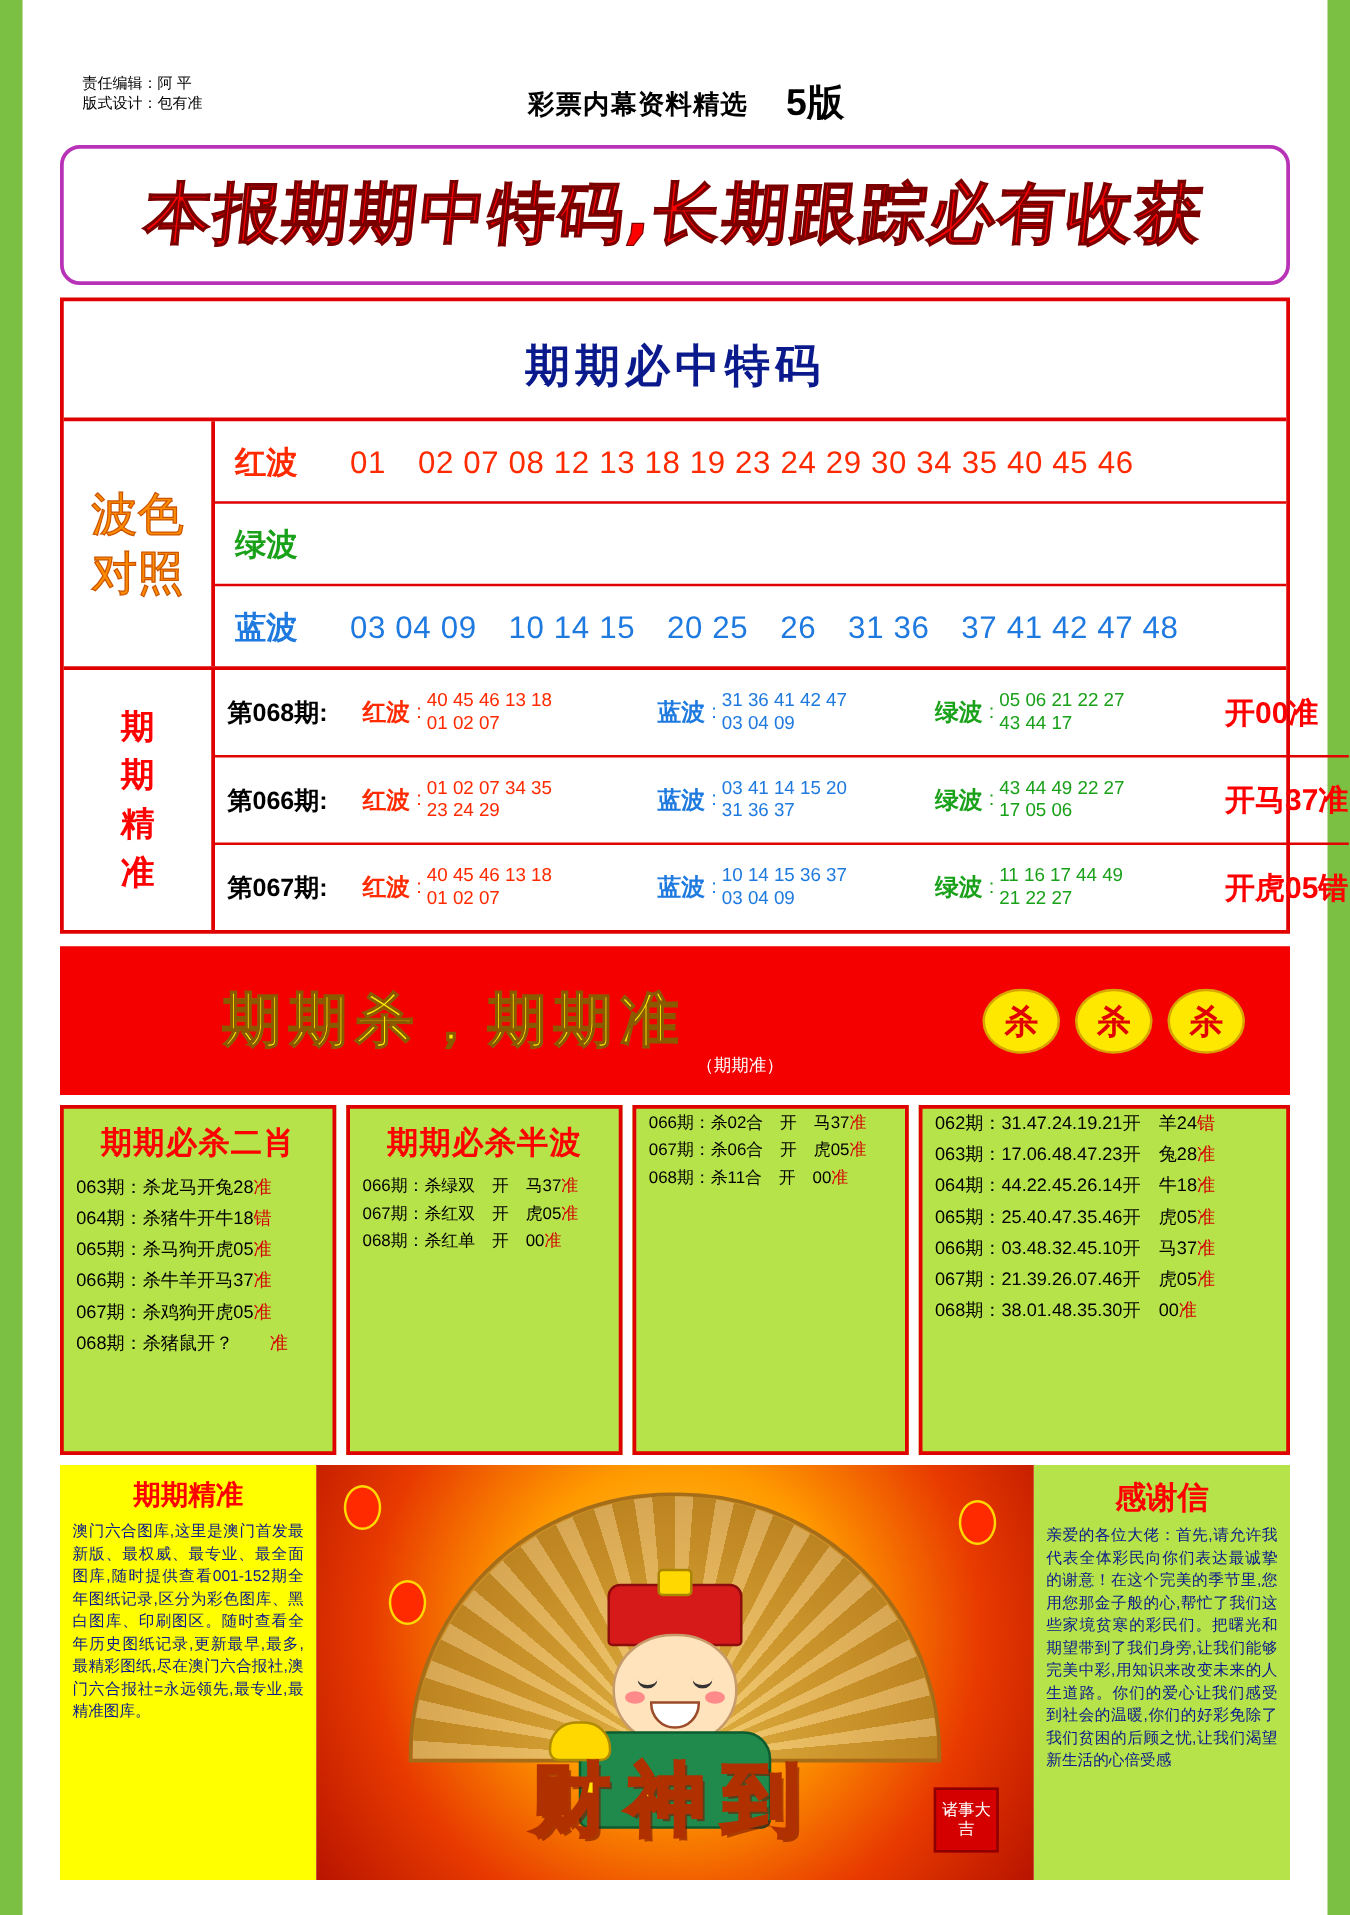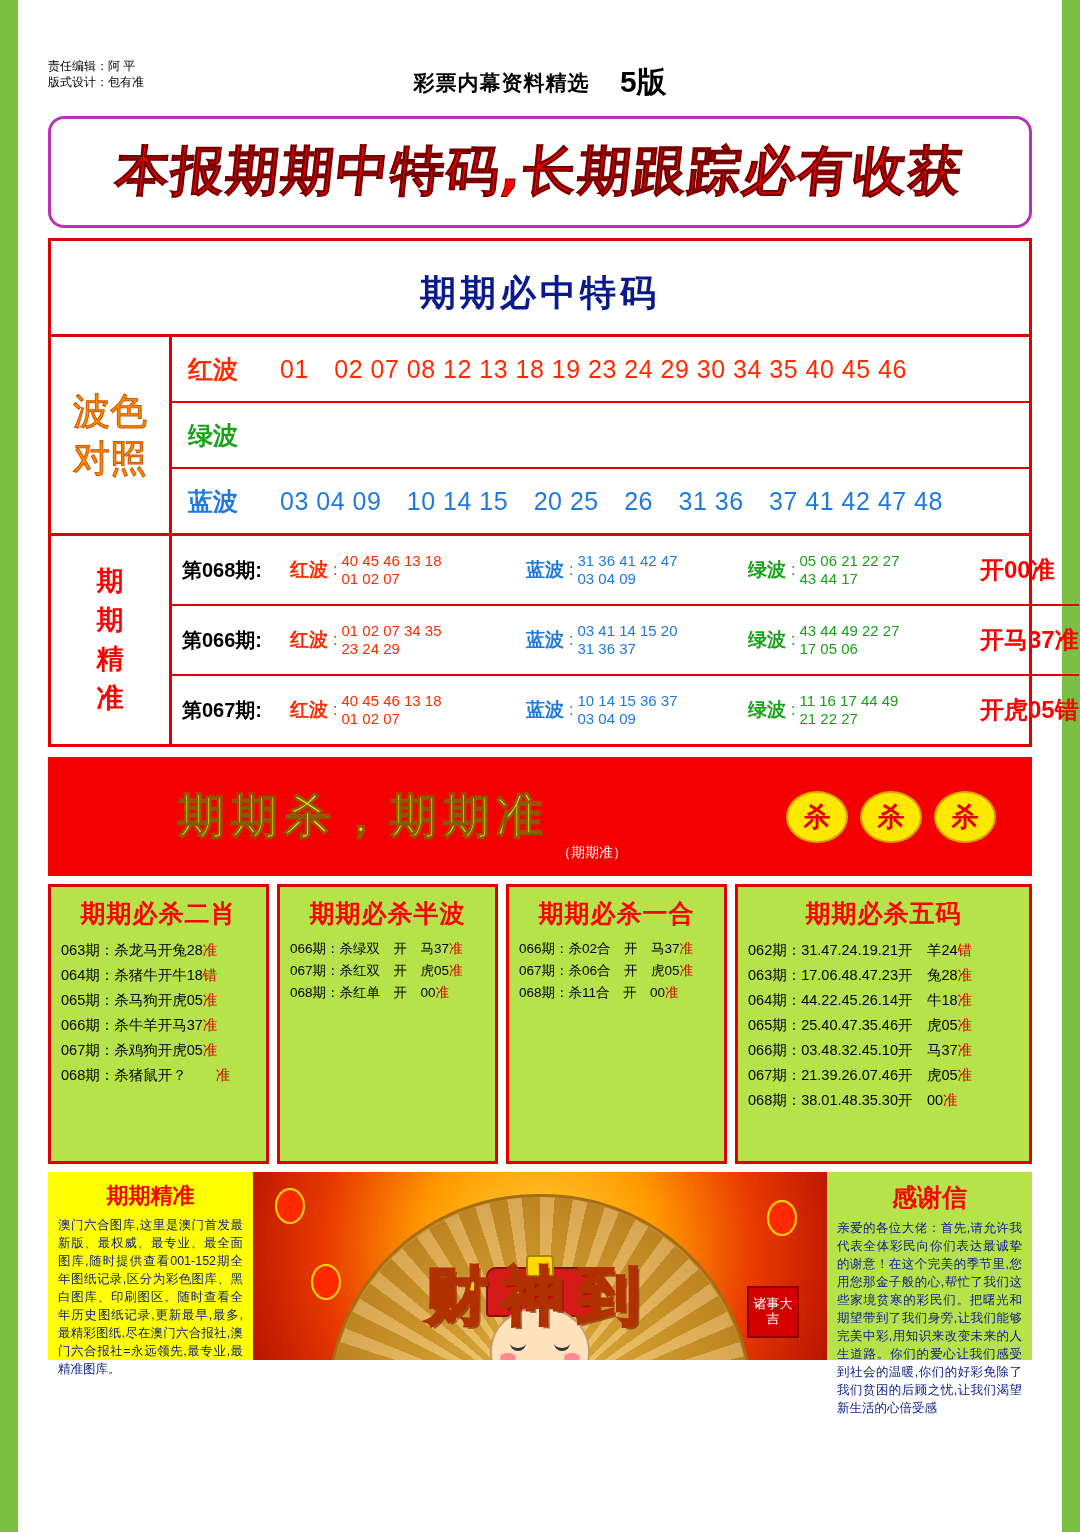--- a/index.html
+++ b/index.html
@@ -15,21 +15,21 @@
     position:absolute;top:0;bottom:0;width:18px;background:#7bc043;
   }
   .edge-left{left:0;}
   .edge-right{right:0;}
   .page{
     position:absolute;left:18px;right:18px;top:0;bottom:0;
   }
 
   
   .masthead{
-    position:relative;height:110px;
+    position:relative;height:110px;margin-left:18px;
   }
   .editor-block{
     position:absolute;left:30px;top:58px;
     font-size:12px;line-height:16px;color:#000;
   }
   .mast-center{
     position:absolute;left:0;right:0;top:62px;text-align:center;
   }
   .mast-title{
     font-size:21px;font-weight:bold;color:#000;letter-spacing:1px;
@@ -158,21 +158,21 @@
   }
   .kb-body{padding:0 10px;}
   .kb-line{font-size:13.5px;line-height:22px;color:#000;white-space:nowrap;}
   .kb1 .kb-line{font-size:14.5px;line-height:25px;}
   .kb4 .kb-line{font-size:14.5px;line-height:25px;}
   .kb-line .ok{color:#d40000;}
   .kb-line .err{color:#d40000;}
 
   
   .bottom{
-    margin:8px 30px 0 30px;display:flex;height:188px;
+    margin:8px 30px 0 30px;display:flex;height:332px;
   }
   .bl{
     width:205px;flex:0 0 205px;background:#ffff00;
     display:flex;flex-direction:column;
   }
   .bl-title{
     text-align:center;font-size:22px;font-weight:bold;color:#ff0000;
     padding:9px 0 5px 0;
   }
   .bl-text{
@@ -422,30 +422,28 @@
     <div class="kill-box kb2">
       <div class="kb-title">期期必杀半波</div>
       <div class="kb-body">
         <div class="kb-line"><span>066期：杀绿双　开　马37</span><span class="ok">准</span></div>
         <div class="kb-line"><span>067期：杀红双　开　虎05</span><span class="ok">准</span></div>
         <div class="kb-line"><span>068期：杀红单　开　00</span><span class="ok">准</span></div>
       </div>
     </div>
 
     <div class="kill-box kb3">
-      <div class="kb-title">期期必杀一合</div>
       <div class="kb-body">
         <div class="kb-line"><span>066期：杀02合　开　马37</span><span class="ok">准</span></div>
         <div class="kb-line"><span>067期：杀06合　开　虎05</span><span class="ok">准</span></div>
         <div class="kb-line"><span>068期：杀11合　开　00</span><span class="ok">准</span></div>
       </div>
     </div>
 
     <div class="kill-box kb4">
-      <div class="kb-title">期期必杀五码</div>
       <div class="kb-body">
         <div class="kb-line"><span>062期：31.47.24.19.21开　羊24</span><span class="err">错</span></div>
         <div class="kb-line"><span>063期：17.06.48.47.23开　兔28</span><span class="ok">准</span></div>
         <div class="kb-line"><span>064期：44.22.45.26.14开　牛18</span><span class="ok">准</span></div>
         <div class="kb-line"><span>065期：25.40.47.35.46开　虎05</span><span class="ok">准</span></div>
         <div class="kb-line"><span>066期：03.48.32.45.10开　马37</span><span class="ok">准</span></div>
         <div class="kb-line"><span>067期：21.39.26.07.46开　虎05</span><span class="ok">准</span></div>
         <div class="kb-line"><span>068期：38.01.48.35.30开　00</span><span class="ok">准</span></div>
       </div>
     </div>

